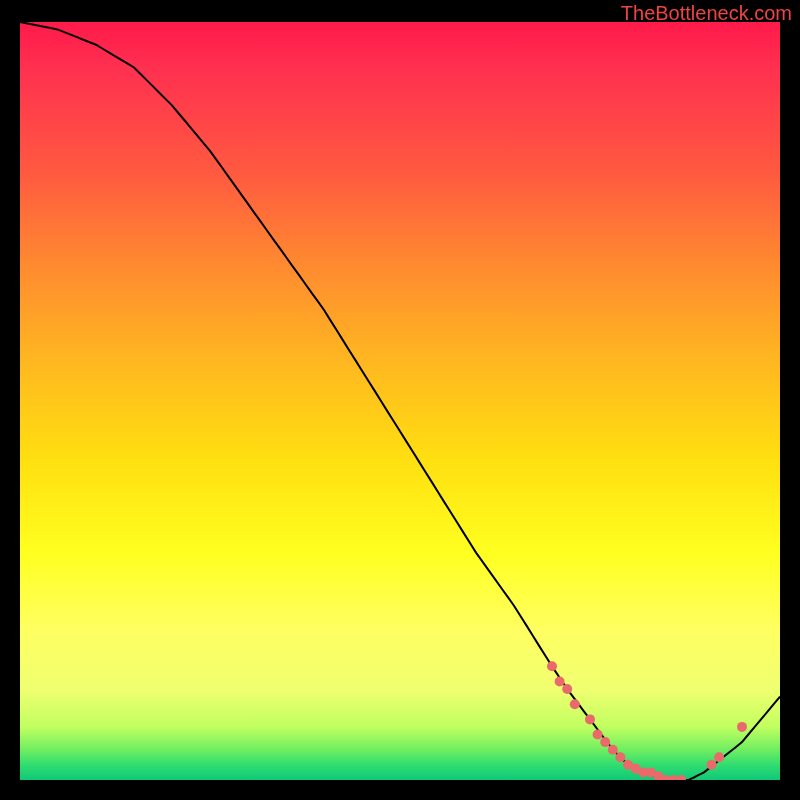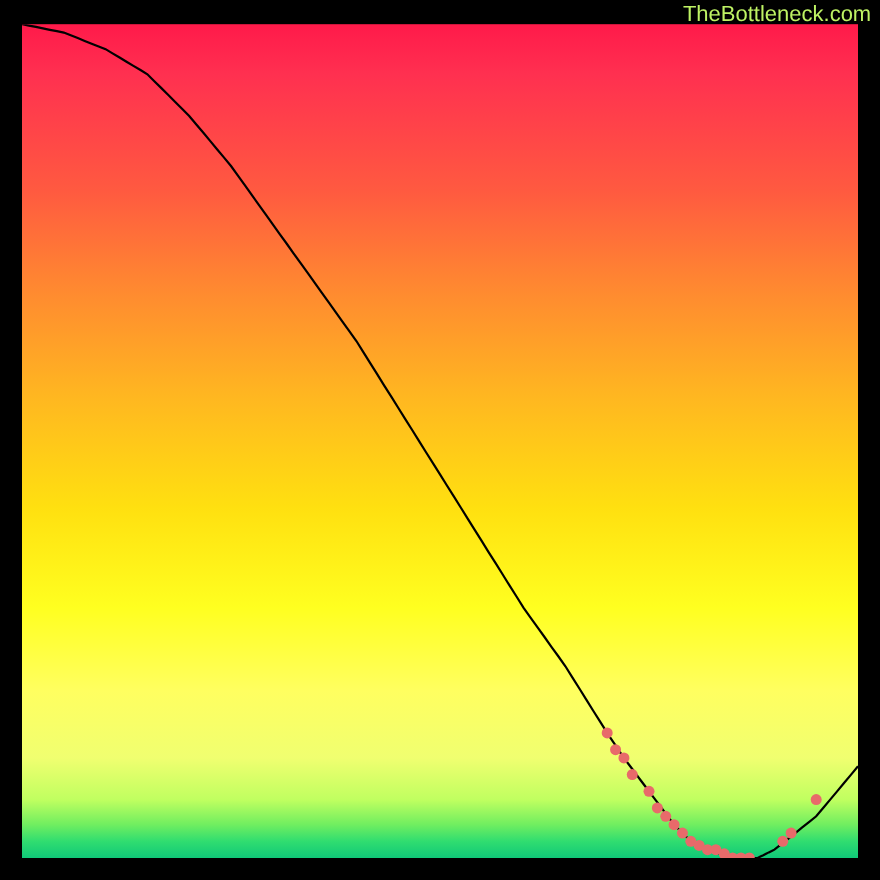--- a/index.html
+++ b/index.html
@@ -36,21 +36,21 @@
       #c0ff60 93%,
       #70ee60 96%,
       #30dd70 98%,
       #10c878 100%
     );
   }
   .watermark {
     position: absolute;
     top: 2px;
     right: 8px;
-    color: #bef264;
+    color: #ef4444;
     font-size: 20px;
     font-weight: 500;
     z-index: 10;
   }
   svg.curve {
     position: absolute;
     left: 0;
     top: 0;
     width: 760px;
     height: 758px;

